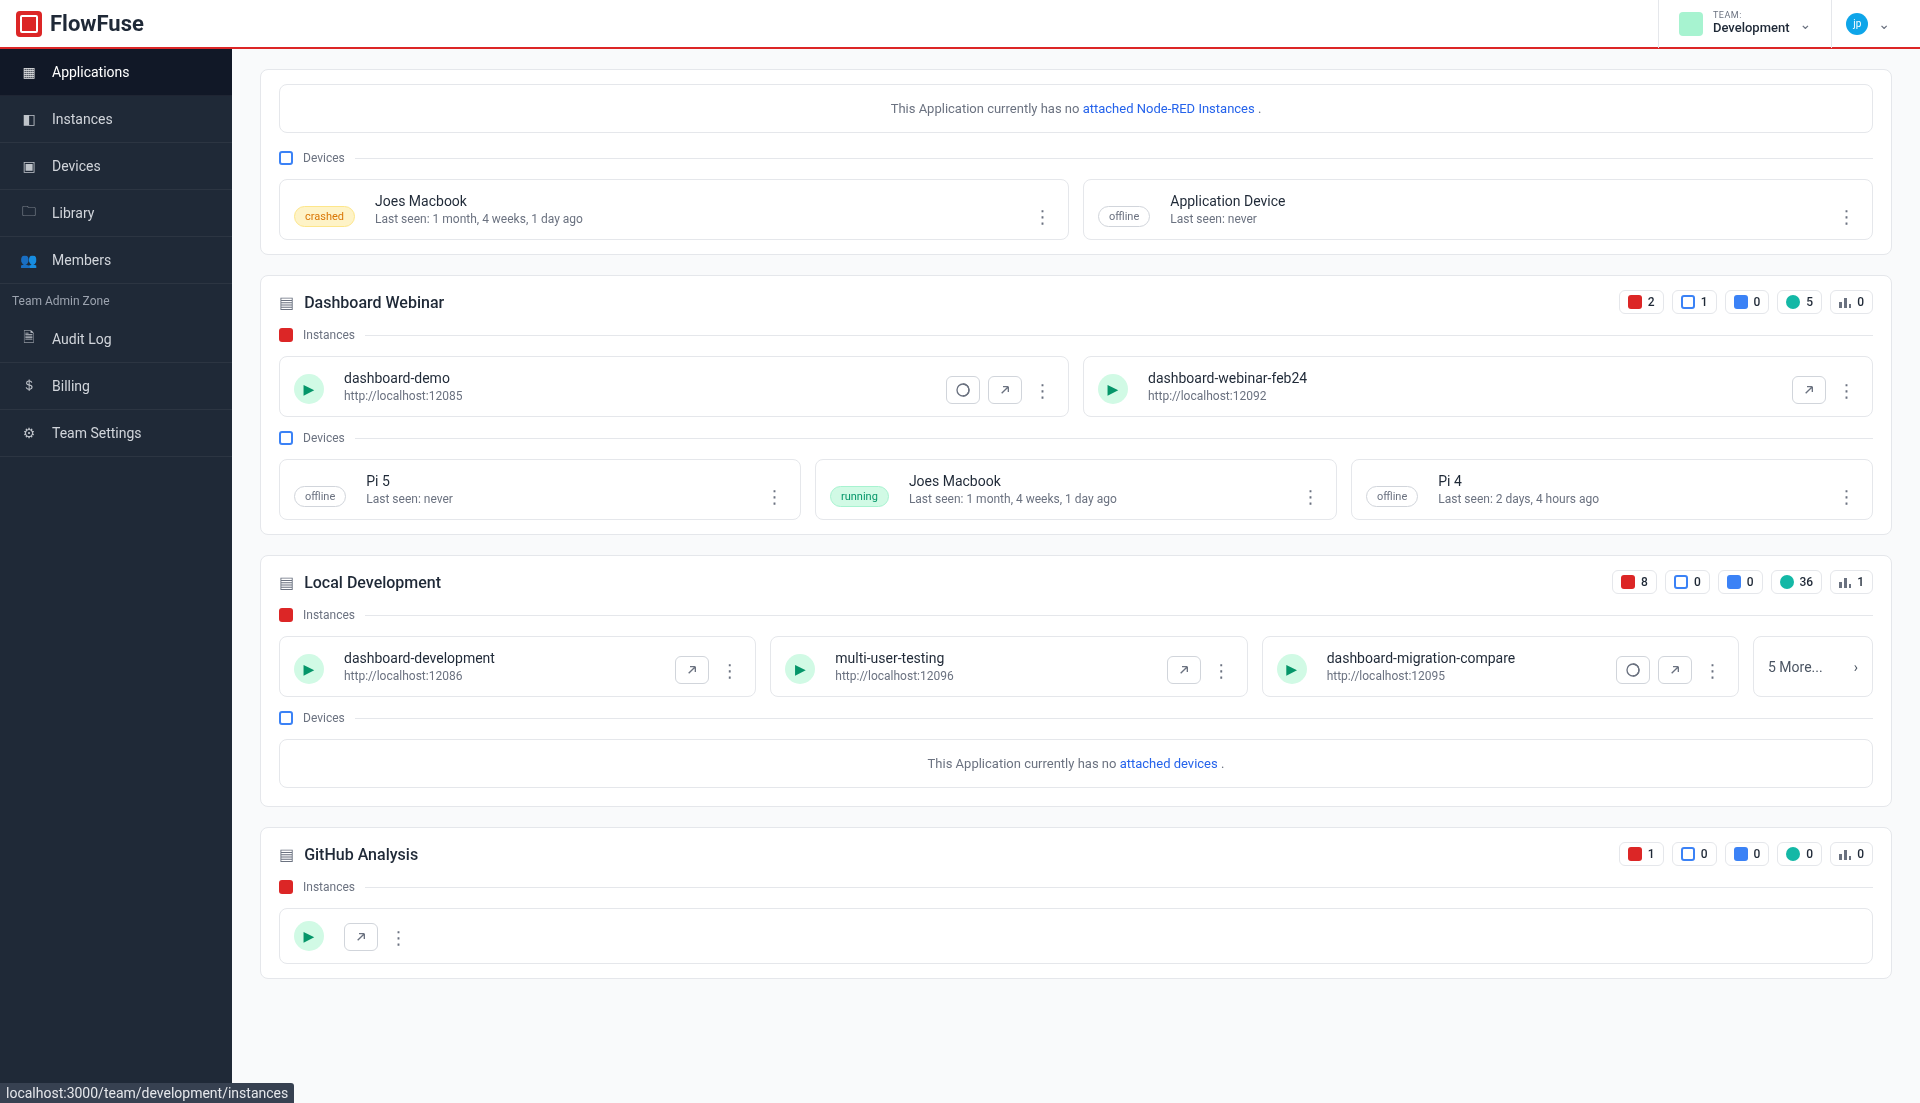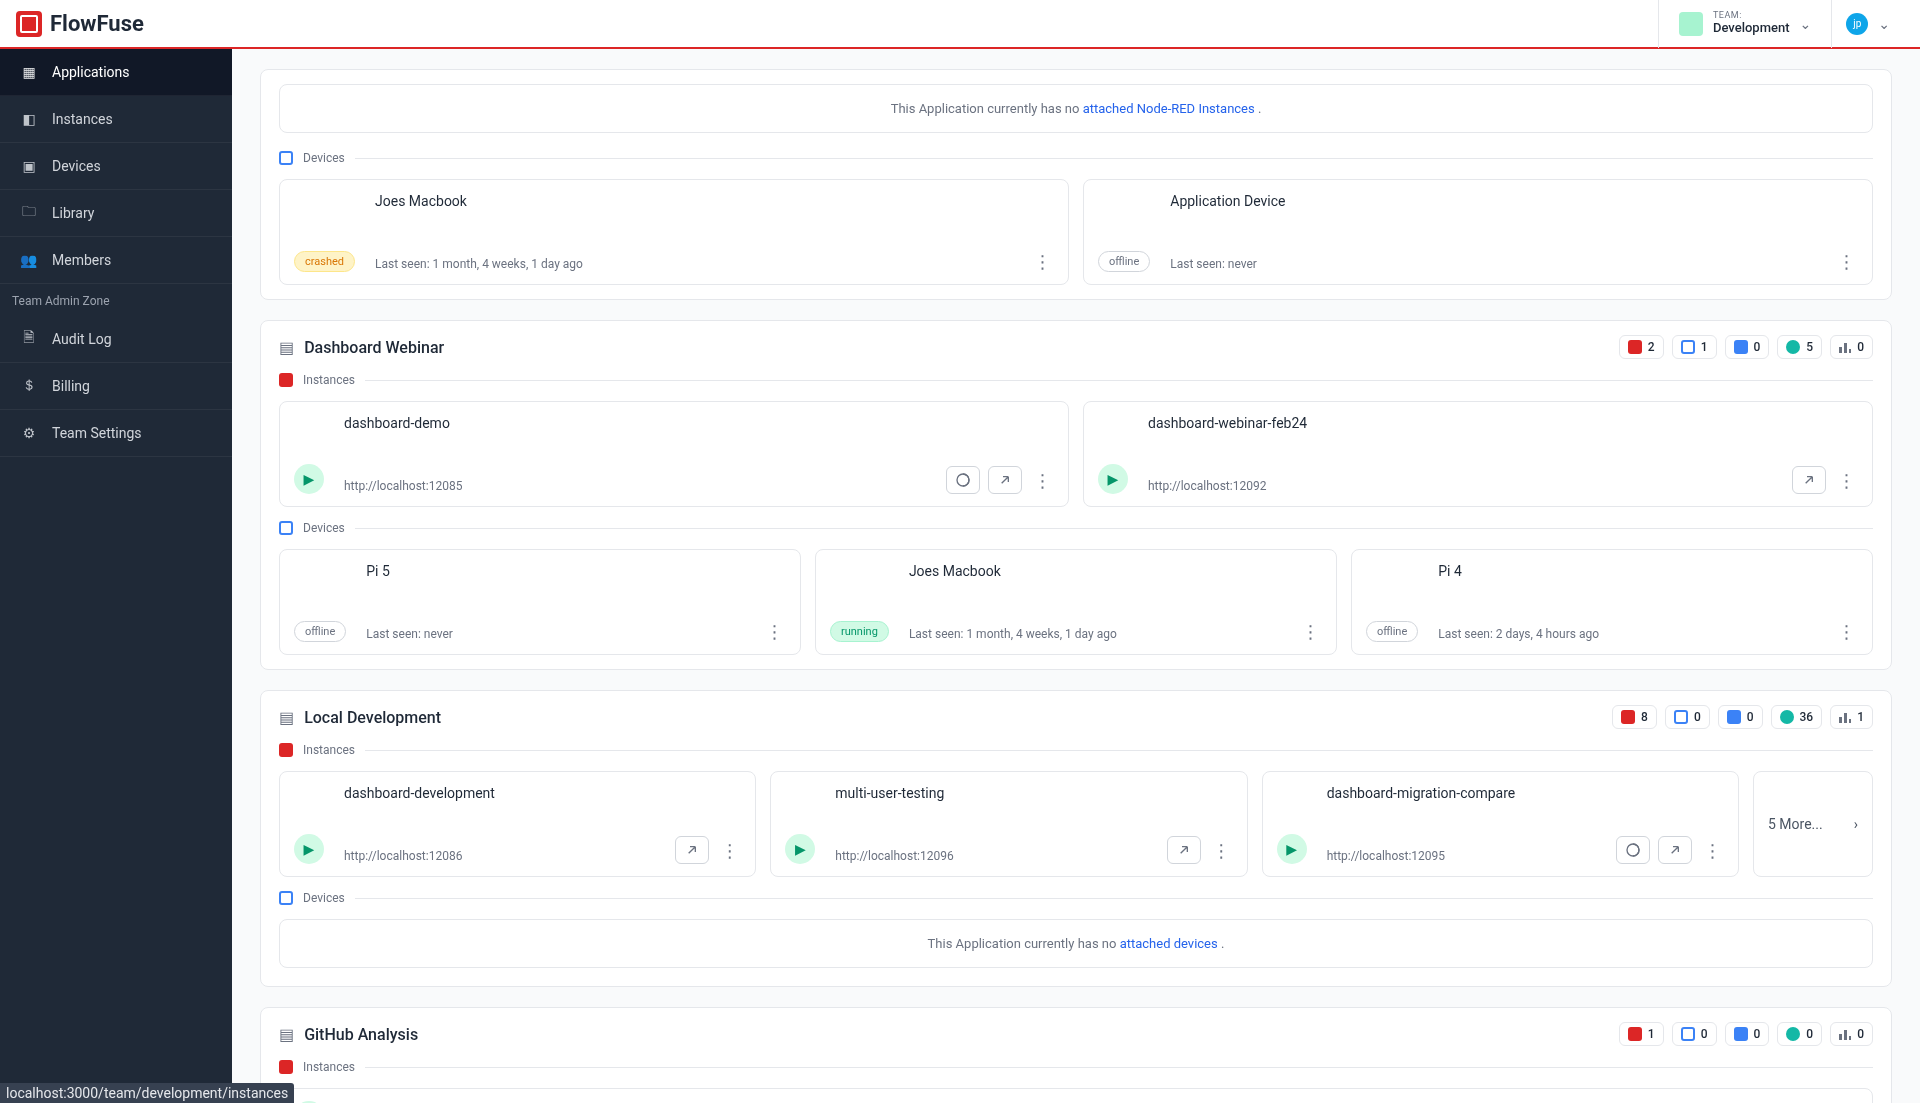--- a/index.html
+++ b/index.html
@@ -54,21 +54,21 @@
 .tiles { display:flex; flex-wrap:wrap; gap:14px; padding:14px 18px; }
 .tile { flex:1 1 360px; min-width:320px; background:#fff; border:1px solid #e5e7eb; border-radius:8px; padding:12px 14px; display:flex; align-items:flex-end; gap:20px; position:relative; }
 .tile.full { flex:1 1 100%; }
 .status-icon { width:30px; height:30px; border-radius:50%; display:flex; align-items:center; justify-content:center; }
 .status-running { background:#d1fae5; color:#059669; }
 .status-pill { padding:3px 10px; border-radius:12px; font-size:11px; border:1px solid #d1d5db; color:#6b7280; }
 .status-pill.running { background:#d1fae5; color:#059669; border-color:#a7f3d0; }
 .status-pill.crashed { background:#fef3c7; color:#d97706; border-color:#fde68a; }
 .tile-text { flex:1; line-height:1.35; }
 .tile-title { font-weight:400; font-size:14px; color:#1f2937; }
-.tile-sub { font-size:12px; color:#6b7280;margin-top:45px; }
+.tile-sub { font-size:12px; color:#6b7280; }
 .tile-actions { display:flex; align-items:center; gap:8px; }
 .icon-btn { width:34px; height:28px; border:1px solid #d1d5db; border-radius:6px; background:#fff; display:flex; align-items:center; justify-content:center; color:#6b7280; cursor:pointer; }
 .kebab { width:24px; text-align:center; color:#6b7280; cursor:pointer; font-size:18px; letter-spacing:-1px; }
 
 .empty-box { margin:14px 18px 18px; border:1px solid #e5e7eb; border-radius:8px; padding:16px; text-align:center; color:#6b7280; font-size:13px; }
 .empty-box a { color:#2563eb; text-decoration:none; }
 
 .more-tile { flex:0 0 120px; min-width:100px; display:flex; align-items:center; justify-content:space-between; gap:6px; color:#4b5563; cursor:pointer; }
 
 .status-hint { position:fixed; left:0; bottom:0; background:#374151; color:#e5e7eb; font-size:14px; padding:2px 6px; border-top-right-radius:3px; }

